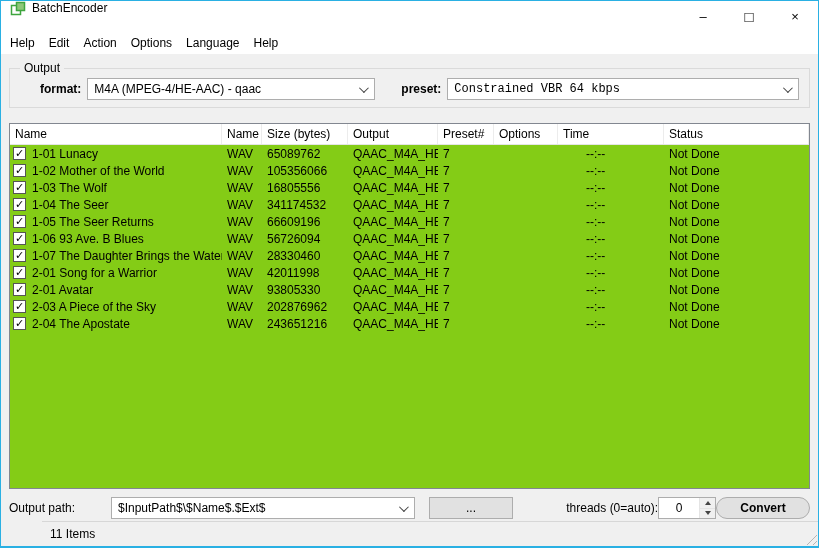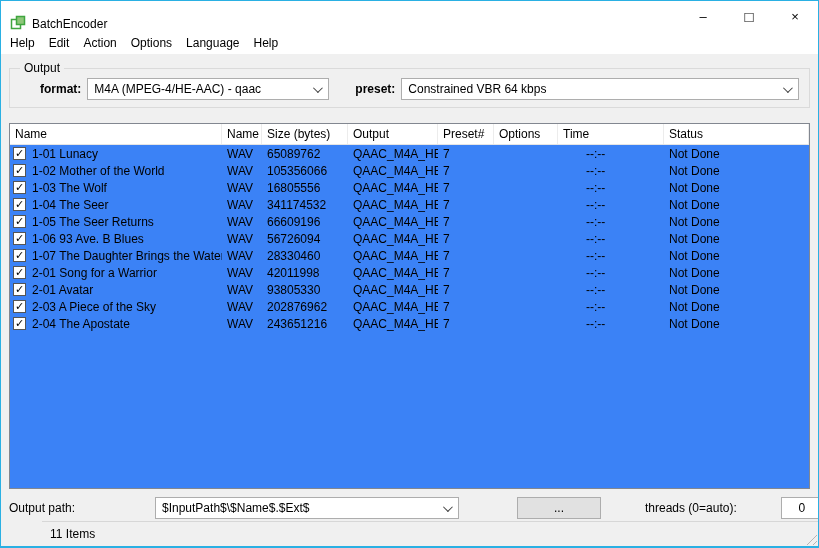--- a/index.html
+++ b/index.html
@@ -3,21 +3,21 @@
 <meta charset="utf-8">
 <style>
   * { margin:0; padding:0; box-sizing:border-box; }
   html,body { width:819px; height:548px; overflow:hidden; }
   body { font-family:"Liberation Sans", sans-serif; font-size:12px; color:#000; background:#fff; }
 
   .window { width:819px; height:548px; border:1px solid #2ab0e3; border-bottom-width:2px;
             background:#f0f0f0; display:flex; flex-direction:column; }
 
   
-  .titlebar { height:30px; background:#fff; display:flex; align-items:flex-end; flex:0 0 auto; }
+  .titlebar { height:30px; background:#fff; display:flex; align-items:flex-start; flex:0 0 auto; }
   .app-icon { margin:0 6px 0 9px; width:16px; height:16px; display:inline-flex; }
   .title-text { font-size:12px; }
   .win-buttons { margin-left:auto; display:flex; height:100%; }
   .win-btn { width:46px; height:100%; display:flex; align-items:center; justify-content:center;
              font-size:13px; color:#000; cursor:default; }
   .win-btn.maxi { font-size:15px; }
 
   
   .menubar { height:23px; background:#fff; display:flex; align-items:center; padding-left:2px; flex:0 0 auto; }
   .menu-item { padding:3px 7px; }
@@ -27,42 +27,42 @@
 
   
   .groupbox { position:relative; border:1px solid #dadada; height:40px; margin-top:10px;
               display:flex; align-items:center; padding:2px 10px 0 30px; }
   .groupbox-label { position:absolute; top:-8px; left:10px; background:#f0f0f0; padding:0 4px; }
   .field-label { font-weight:bold; margin-right:6px; white-space:nowrap; }
   .preset-gap { margin-left:26px;text-align:center; }
 
   .combo { background:#fff; border:1px solid #adadad; height:22px; display:flex; align-items:center;
            padding:0 8px 0 6px; justify-content:space-between; white-space:nowrap; overflow:hidden; }
-  .combo-format { width:242px; }
-  .combo-preset { flex:1; }
+  .combo-format { width:288px; }
+  .combo-preset { flex:1;font-family:Liberation Mono, monospace; }
   .chev { width:7px; height:7px; border-right:1px solid #444; border-bottom:1px solid #444;
           transform:rotate(45deg) translateY(-2px); flex:0 0 auto; margin-left:8px; }
 
   
-  .listview { margin-top:15px; height:366px; background:#3b82f6; border:1px solid #828790;
+  .listview { margin-top:15px; height:366px; background:#84cc16; border:1px solid #828790;
               display:flex; flex-direction:column; overflow:hidden; }
   .thead, .trow { display:grid; grid-template-columns:212px 40px 86px 90px 56px 64px 106px 1fr; }
   .thead { height:21px; flex:0 0 auto; border-bottom:1px solid #e5e5e5; background:#fff; }
   .hcell { display:flex; align-items:center; padding-left:5px; border-right:1px solid #ececec;
            white-space:nowrap; overflow:hidden; }
   .tbody { flex:1 1 auto; }
   .trow { height:17px; }
   .tcell { display:flex; align-items:center; padding-left:5px; white-space:nowrap; overflow:hidden; }
   .c-name { padding-left:3px; gap:6px; }
   .c-time { padding-left:28px; }
   .checkbox { width:13px; height:13px; border:1px solid #555; background:#fff; display:flex;
               align-items:center; justify-content:center; font-size:11px; line-height:1; flex:0 0 auto; }
 
   
-  .bottombar { margin-top:8px; display:flex; align-items:center;gap:44px; }
+  .bottombar { margin-top:8px; display:flex; align-items:center; }
   .outpath-label { width:102px; flex:0 0 auto; }
   .combo-path { width:304px; flex:0 0 auto; }
   .btn { background:#e1e1e1; border:1px solid #adadad; height:22px; display:flex;
          align-items:center; justify-content:center; cursor:default; }
   .btn-browse { width:84px; margin-left:14px; flex:0 0 auto; }
   .threads-label { margin-left:auto; white-space:nowrap; }
   .spin { width:58px; height:22px; background:#fff; border:1px solid #adadad; display:flex; flex:0 0 auto; }
   .spin-value { flex:1; display:flex; align-items:center; justify-content:center; }
   .spin-buttons { width:16px; display:flex; flex-direction:column; border-left:1px solid #e4e4e4; }
   .spin-up, .spin-down { flex:1; display:flex; align-items:center; justify-content:center; background:#f0f0f0; }

